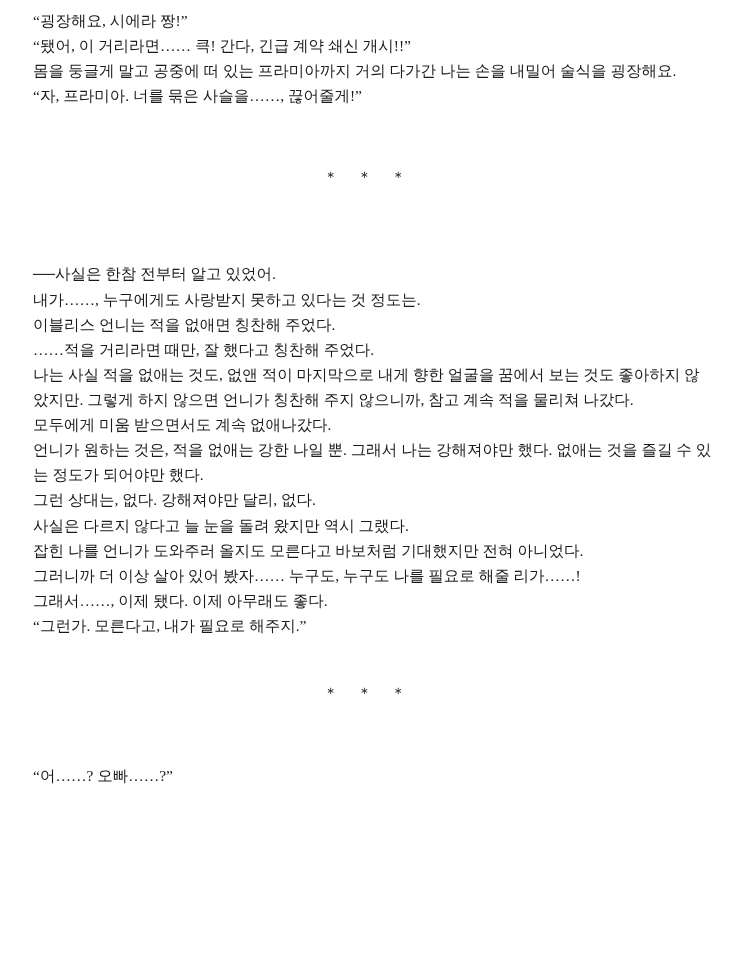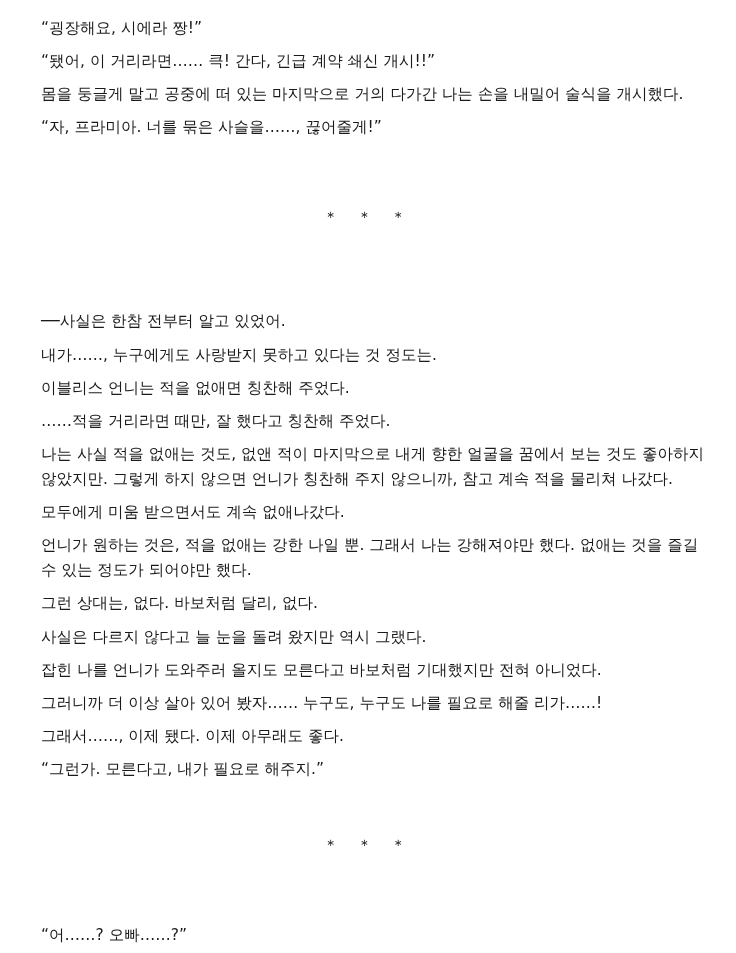--- a/index.html
+++ b/index.html
@@ -17,24 +17,25 @@
     width: 736px;
     height: 953px;
     box-sizing: border-box;
     padding: 8px 22px 0 22px;
     position: relative;
     overflow: hidden;
   }
   .para {
     font-size: 15.5px;
     line-height: 1.62;
-    margin: 8px;
+    margin: 0;
     text-indent: 0;
     white-space: pre-wrap;
     word-break: break-all;
+    font-family: Liberation Serif, serif;
   }
   .para.indent {
     text-indent: 0;
     padding-left: 11px;
   }
   .scene-break {
     text-align: center;
     font-size: 15px;
     letter-spacing: 7px;
     margin: 0;
@@ -44,37 +45,37 @@
   .gap-xl { height: 74px; }
 </style>
 </head>
 <body>
 
 <div class="page">
 
   <div>
     <p class="para indent">“굉장해요, 시에라 짱!”</p>
     <p class="para indent">“됐어, 이 거리라면…… 큭! 간다, 긴급 계약 쇄신 개시!!”</p>
-    <p class="para indent">몸을 둥글게 말고 공중에 떠 있는 마지막으로 거의 다가간 나는 손을 내밀어 술식을 개시했다.</p>
+    <p class="para indent">몸을 둥글게 말고 공중에 떠 있는 프라미아까지 거의 다가간 나는 손을 내밀어 술식을 굉장해요.</p>
     <p class="para indent">“자, 프라미아. 너를 묶은 사슬을……, 끊어줄게!”</p>
   </div>
 
   <div class="gap-l"></div>
   <p class="scene-break">＊ ＊ ＊</p>
   <div class="gap-xl"></div>
 
   <div>
     <p class="para indent">──사실은 한참 전부터 알고 있었어.</p>
     <p class="para indent">내가……, 누구에게도 사랑받지 못하고 있다는 것 정도는.</p>
     <p class="para indent">이블리스 언니는 적을 없애면 칭찬해 주었다.</p>
     <p class="para indent">……적을 거리라면 때만, 잘 했다고 칭찬해 주었다.</p>
     <p class="para indent">나는 사실 적을 없애는 것도, 없앤 적이 마지막으로 내게 향한 얼굴을 꿈에서 보는 것도 좋아하지 않았지만. 그렇게 하지 않으면 언니가 칭찬해 주지 않으니까, 참고 계속 적을 물리쳐 나갔다.</p>
     <p class="para indent">모두에게 미움 받으면서도 계속 없애나갔다.</p>
     <p class="para indent">언니가 원하는 것은, 적을 없애는 강한 나일 뿐. 그래서 나는 강해져야만 했다. 없애는 것을 즐길 수 있는 정도가 되어야만 했다.</p>
-    <p class="para indent">그런 상대는, 없다. 바보처럼 달리, 없다.</p>
+    <p class="para indent">그런 상대는, 없다. 강해져야만 달리, 없다.</p>
     <p class="para indent">사실은 다르지 않다고 늘 눈을 돌려 왔지만 역시 그랬다.</p>
     <p class="para indent">잡힌 나를 언니가 도와주러 올지도 모른다고 바보처럼 기대했지만 전혀 아니었다.</p>
     <p class="para indent">그러니까 더 이상 살아 있어 봤자…… 누구도, 누구도 나를 필요로 해줄 리가……!</p>
     <p class="para indent">그래서……, 이제 됐다. 이제 아무래도 좋다.</p>
     <p class="para indent">“그런가. 모른다고, 내가 필요로 해주지.”</p>
   </div>
 
   <div class="gap-m"></div>
   <p class="scene-break">＊ ＊ ＊</p>
   <div class="gap-l"></div>

